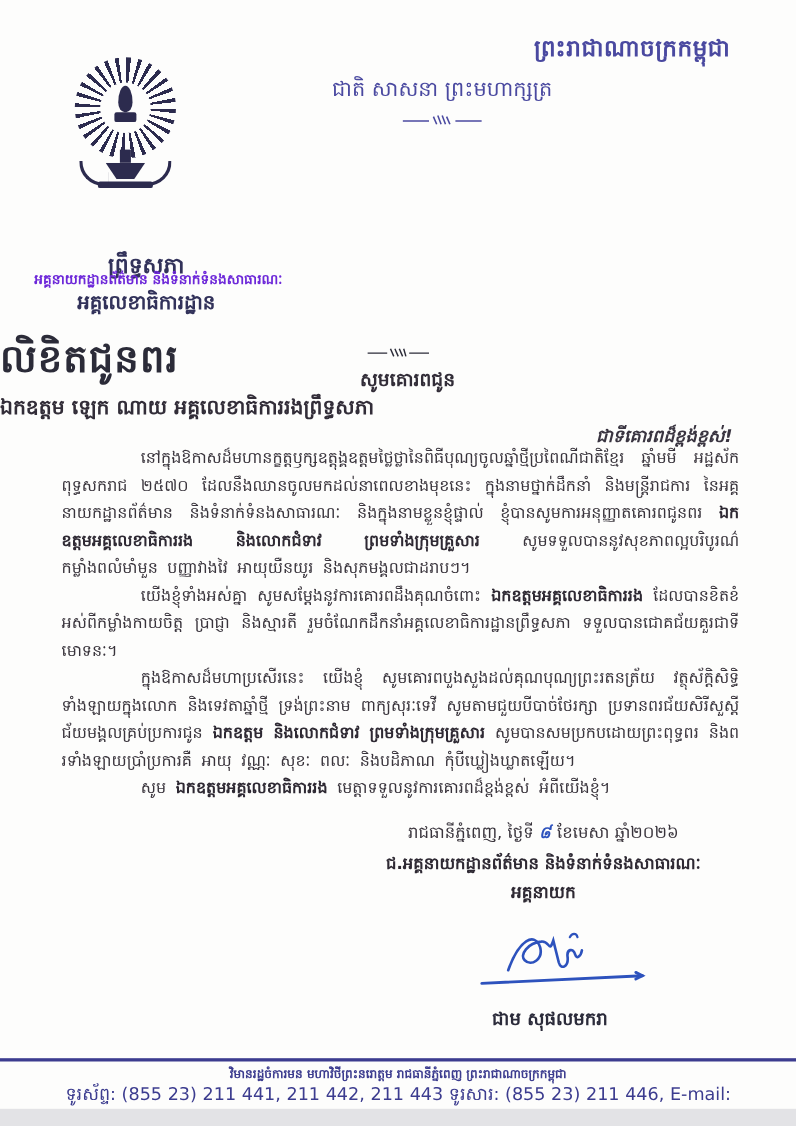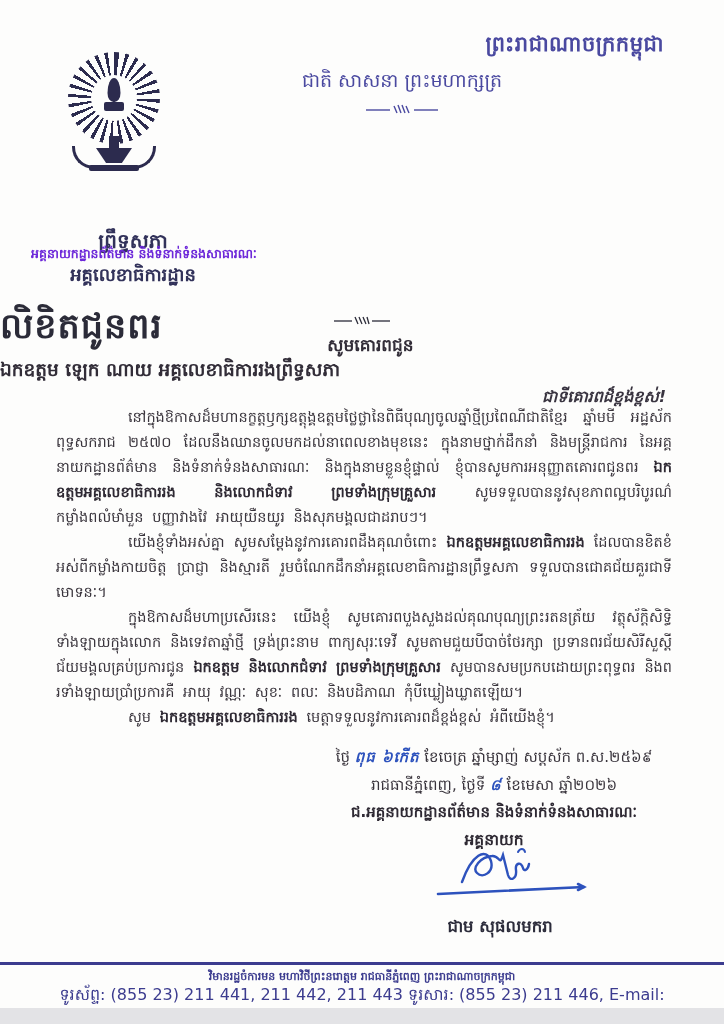--- a/index.html
+++ b/index.html
@@ -49,21 +49,21 @@
   
   .body{position:absolute; left:56px; top:406px; width:616px;
         font-size:14.5px; line-height:25px; text-align:justify;}
   .body p{margin:0; text-indent:72px;font-family:Liberation Mono, monospace;}
   .body b{font-weight:bold; color:#2e2933;}
   
   .dateblock{position:absolute; left:298px; top:744px; width:392px; text-align:center;
              font-size:15px; line-height:27.5px; color:#39343c;}
   .hand{color:#2d52bd; font-style:italic; font-weight:bold; letter-spacing:1px;}
   .onbehalf{font-weight:bold; color:#2e2933;}
-  .gm-title{font-weight:bold; color:#2e2933; font-size:15.5px;}
+  .gm-title{font-weight:bold; color:#2e2933; font-size:15.5px;font-family:Liberation Mono, monospace;}
   .sig{position:absolute; left:432px; top:842px;}
   .sig-name{position:absolute; left:360px; top:916px; width:280px; text-align:center;
             font-size:16.5px; font-weight:bold; color:#2b2b3a;}
   
   .foot-rule{position:absolute; left:0; right:0; top:962px; height:3px; background:#3c3c8f;}
   .foot1{position:absolute; left:0; right:0; top:969px; text-align:center;
          font-size:11px; font-weight:bold; color:#3c3c8f;}
   .foot2{position:absolute; left:0; right:0; top:984px; text-align:center;
          font-size:16px; color:#3c3c8f;}
   .bottom-band{position:absolute; left:0; right:0; top:1008px; height:16px; background:#e3e3e6;}
@@ -127,21 +127,20 @@
   <div class="salute-right">ជាទីគោរពដ៏ខ្ពង់ខ្ពស់!</div>
 
   <div class="body">
     <p><span>នៅក្នុងឱកាសដ៏មហានក្ខត្តឫក្សឧត្តុង្គឧត្តមថ្លៃថ្លានៃពិធីបុណ្យចូលឆ្នាំថ្មីប្រពៃណីជាតិខ្មែរ ឆ្នាំមមី អដ្ឋស័ក ពុទ្ធសករាជ ២៥៧០ ដែលនឹងឈានចូលមកដល់នាពេលខាងមុខនេះ ក្នុងនាមថ្នាក់ដឹកនាំ និងមន្ត្រីរាជការ នៃអគ្គនាយកដ្ឋានព័ត៌មាន និងទំនាក់ទំនងសាធារណៈ និងក្នុងនាមខ្លួនខ្ញុំផ្ទាល់ ខ្ញុំបានសូមការអនុញ្ញាតគោរពជូនពរ </span><b>ឯកឧត្តមអគ្គលេខាធិការរង និងលោកជំទាវ ព្រមទាំងក្រុមគ្រួសារ</b><span> សូមទទួលបាននូវសុខភាពល្អបរិបូរណ៌ កម្លាំងពលំមាំមួន បញ្ញាវាងវៃ អាយុយឺនយូរ និងសុភមង្គលជាដរាបៗ។</span></p>
     <p><span>យើងខ្ញុំទាំងអស់គ្នា សូមសម្តែងនូវការគោរពដឹងគុណចំពោះ </span><b>ឯកឧត្តមអគ្គលេខាធិការរង</b><span> ដែលបានខិតខំអស់ពីកម្លាំងកាយចិត្ត ប្រាជ្ញា និងស្មារតី រួមចំណែកដឹកនាំអគ្គលេខាធិការដ្ឋានព្រឹទ្ធសភា ទទួលបានជោគជ័យគួរជាទីមោទនៈ។</span></p>
     <p><span>ក្នុងឱកាសដ៏មហាប្រសើរនេះ យើងខ្ញុំ សូមគោរពបួងសួងដល់គុណបុណ្យព្រះរតនត្រ័យ វត្ថុស័ក្តិសិទ្ធិទាំងឡាយក្នុងលោក និងទេវតាឆ្នាំថ្មី ទ្រង់ព្រះនាម ពាក្យសុរៈទេវី សូមតាមជួយបីបាច់ថែរក្សា ប្រទានពរជ័យសិរីសួស្តី ជ័យមង្គលគ្រប់ប្រការជូន </span><b>ឯកឧត្តម និងលោកជំទាវ ព្រមទាំងក្រុមគ្រួសារ</b><span> សូមបានសមប្រកបដោយព្រះពុទ្ធពរ និងពរទាំងឡាយប្រាំប្រការគឺ អាយុ វណ្ណៈ សុខៈ ពលៈ និងបដិភាណ កុំបីឃ្លៀងឃ្លាតឡើយ។</span></p>
     <p><span>សូម </span><b>ឯកឧត្តមអគ្គលេខាធិការរង</b><span> មេត្តាទទួលនូវការគោរពដ៏ខ្ពង់ខ្ពស់ អំពីយើងខ្ញុំ។</span></p>
   </div>
 
   <div class="dateblock">
-    <div><span>ថ្ងៃ </span><span class="hand">ពុធ ៦កើត</span><span> ខែចេត្រ ឆ្នាំម្សាញ់ សប្តស័ក ព.ស.២៥៦៩</span></div>
     <div><span>រាជធានីភ្នំពេញ, ថ្ងៃទី </span><span class="hand">៨</span><span> ខែមេសា ឆ្នាំ២០២៦</span></div>
     <div class="onbehalf">ជ.អគ្គនាយកដ្ឋានព័ត៌មាន និងទំនាក់ទំនងសាធារណៈ</div>
     <div class="gm-title">អគ្គនាយក</div>
   </div>
 
   <div class="sig">
     <svg width="170" height="58" viewBox="0 0 170 58">
       <g stroke="#2d52bd" fill="none" stroke-linecap="round">
         <path stroke-width="2.4" d="M30,40 C40,12 54,5 59,19 C62,30 51,37 45,31 C40,26 48,15 60,14 C68,13 67,25 71,13 L76,33 C78,40 85,37 84,28 C83,21 89,19 91,26 C92,30 96,28 97,22"></path>
         <path stroke-width="2" d="M86,10 C88,6 92,6 93,10"></path>

